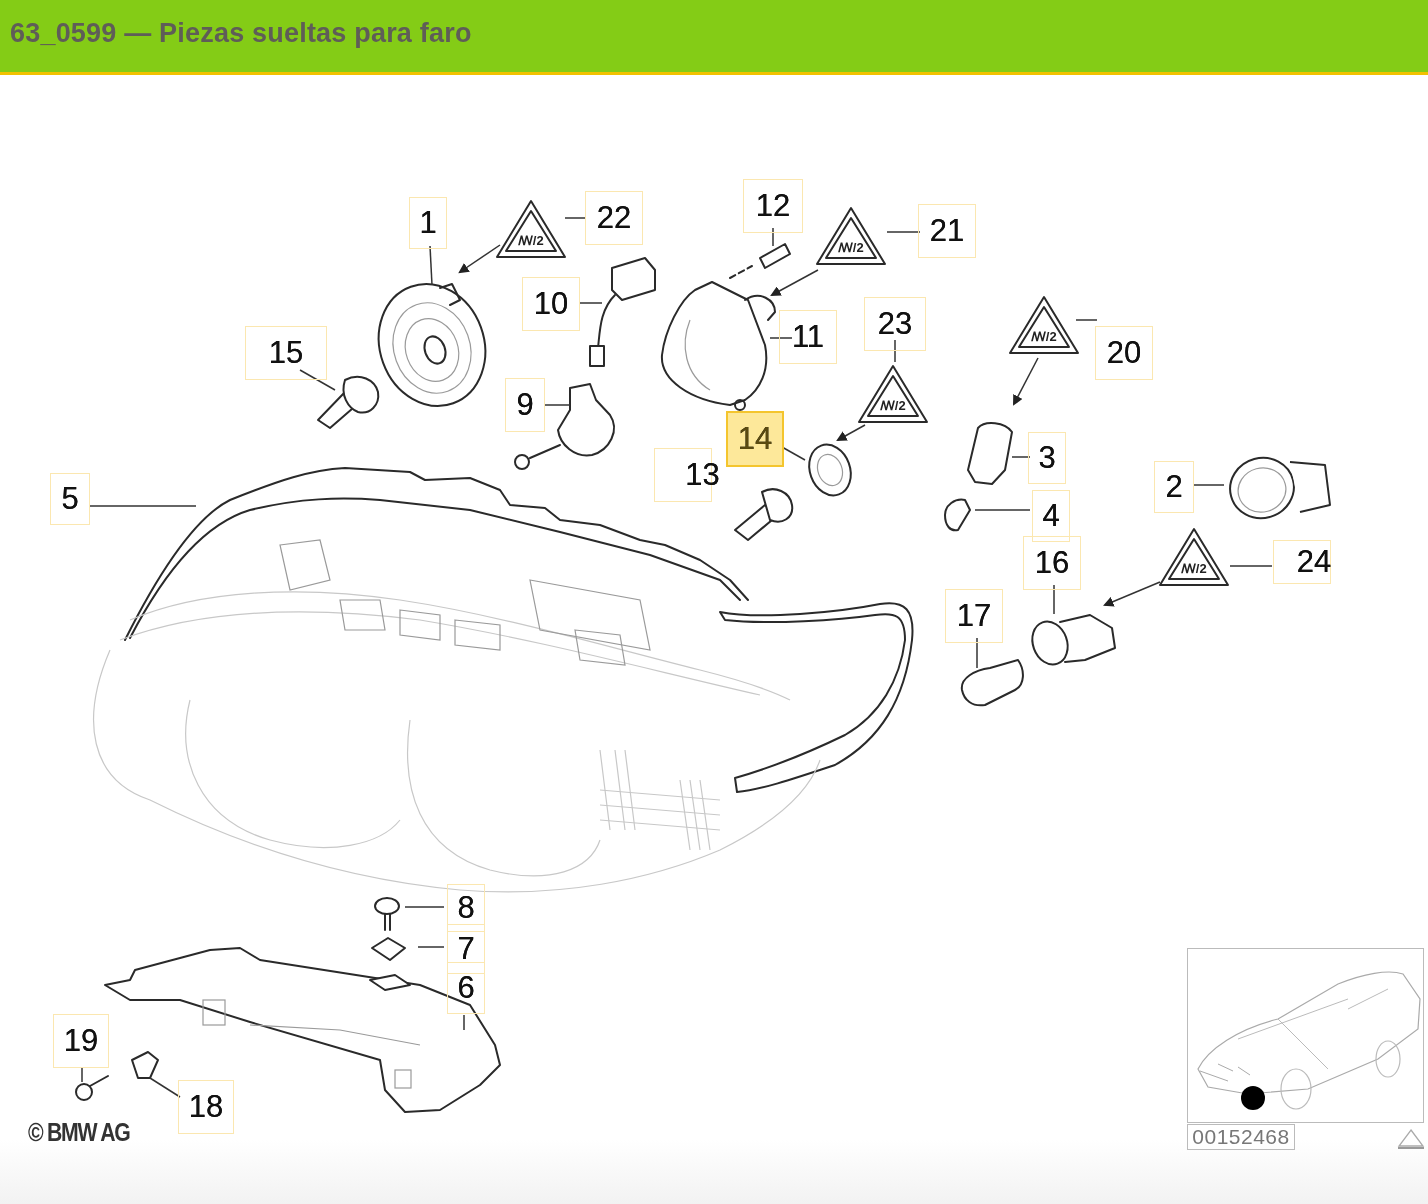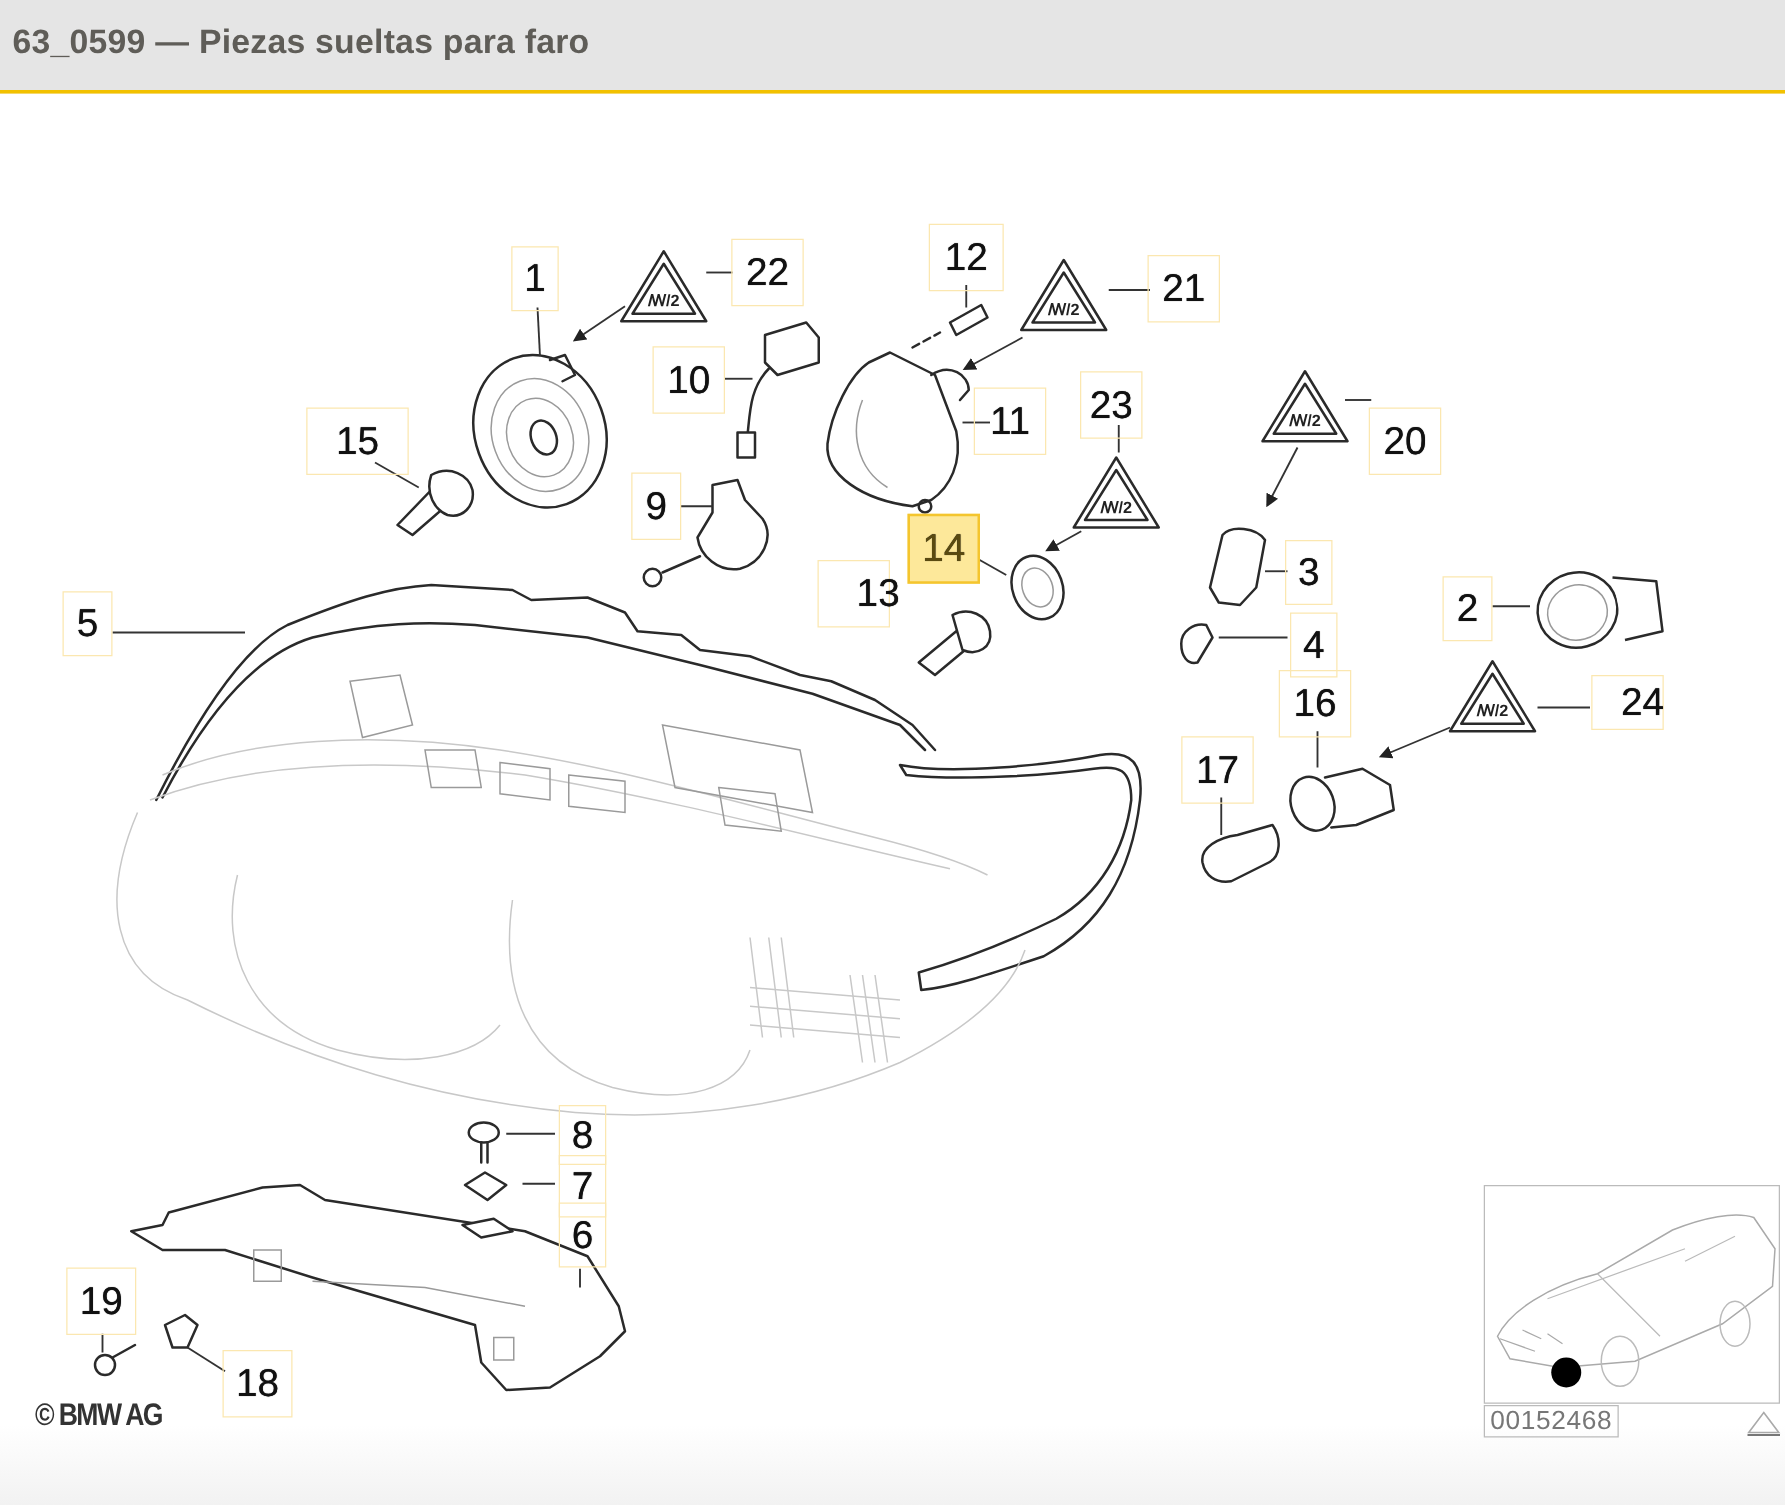--- a/index.html
+++ b/index.html
@@ -1,19 +1,19 @@
 <!DOCTYPE html>
 <html><head>
 <meta charset="utf-8">
 <style>
   html, body { margin:0; padding:0; background:#ffffff; }
   body { width:1428px; height:1204px; position:relative; overflow:hidden;
          font-family:"Liberation Sans", sans-serif; }
   .header { position:absolute; left:0; top:0; width:1428px; height:72px;
-            border-bottom:3px solid #f2c100; background:#e5e5e5; }
+            border-bottom:3px solid #f2c100; background:#84cc16; }
   .title { position:absolute; left:10px; top:18px; font-size:27px; font-weight:bold;
            color:#5f5d58; letter-spacing:0.2px; white-space:nowrap; }
   .stage { position:absolute; left:0; top:75px; width:1428px; height:1129px;
            background:linear-gradient(#ffffff 0, #ffffff 1065px, #f2f2f2 1129px); }
   svg.art { position:absolute; left:0; top:0; width:1428px; height:1204px; }
   .art .k { stroke:#2a2a2a; fill:none; stroke-width:2; stroke-linecap:round; stroke-linejoin:round; }
   .art .kf { stroke:#2a2a2a; fill:#fff; stroke-width:2; stroke-linejoin:round; }
   .art .g { stroke:#9a9a9a; fill:none; stroke-width:1.2; }
   .art .lg { stroke:#c8c8c8; fill:none; stroke-width:1.2; }
   .art .ld { stroke:#333; fill:none; stroke-width:1.5; }
@@ -224,21 +224,21 @@
 <div class="callout" style="left:654px;top:448px;width:58px;height:54px;padding-left:39px;">13</div>
 <div class="callout sel" style="left:726px;top:411px;width:58px;height:56px;">14</div>
 <div class="callout" style="left:245px;top:326px;width:82px;height:54px;">15</div>
 <div class="callout" style="left:1023px;top:536px;width:58px;height:54px;">16</div>
 <div class="callout" style="left:945px;top:589px;width:58px;height:54px;">17</div>
 <div class="callout" style="left:178px;top:1080px;width:56px;height:54px;">18</div>
 <div class="callout" style="left:53px;top:1014px;width:56px;height:54px;">19</div>
 <div class="callout" style="left:1095px;top:294px;width:58px;height:54px;margin-top:32px;">20</div>
 <div class="callout" style="left:918px;top:204px;width:58px;height:54px;">21</div>
 <div class="callout" style="left:585px;top:191px;width:58px;height:54px;">22</div>
-<div class="callout" style="left:864px;top:297px;width:50px;height:54px;">23</div>
+<div class="callout" style="left:864px;top:297px;width:62px;height:54px;">23</div>
 <div class="callout" style="left:1273px;top:540px;width:58px;height:44px;padding-left:24px;">24</div>
 
 <div class="copyright">© BMW AG</div>
 
 <div class="thumb">
   <svg width="235" height="173" viewBox="0 0 235 173">
     <path d="M10,120 C20,100 50,80 90,70 L150,35 C175,25 200,20 215,25 L232,50 L230,80 L190,110 L120,140 L60,145 L20,138 Z" fill="none" stroke="#aaa" stroke-width="1.2"></path>
     <path d="M50,90 L160,50 M90,70 L140,120 M160,60 L200,40" fill="none" stroke="#bbb" stroke-width="1"></path>
     <ellipse cx="108" cy="140" rx="15" ry="20" fill="none" stroke="#bbb" stroke-width="1.2"></ellipse>
     <ellipse cx="200" cy="110" rx="12" ry="18" fill="none" stroke="#bbb" stroke-width="1.2"></ellipse>

